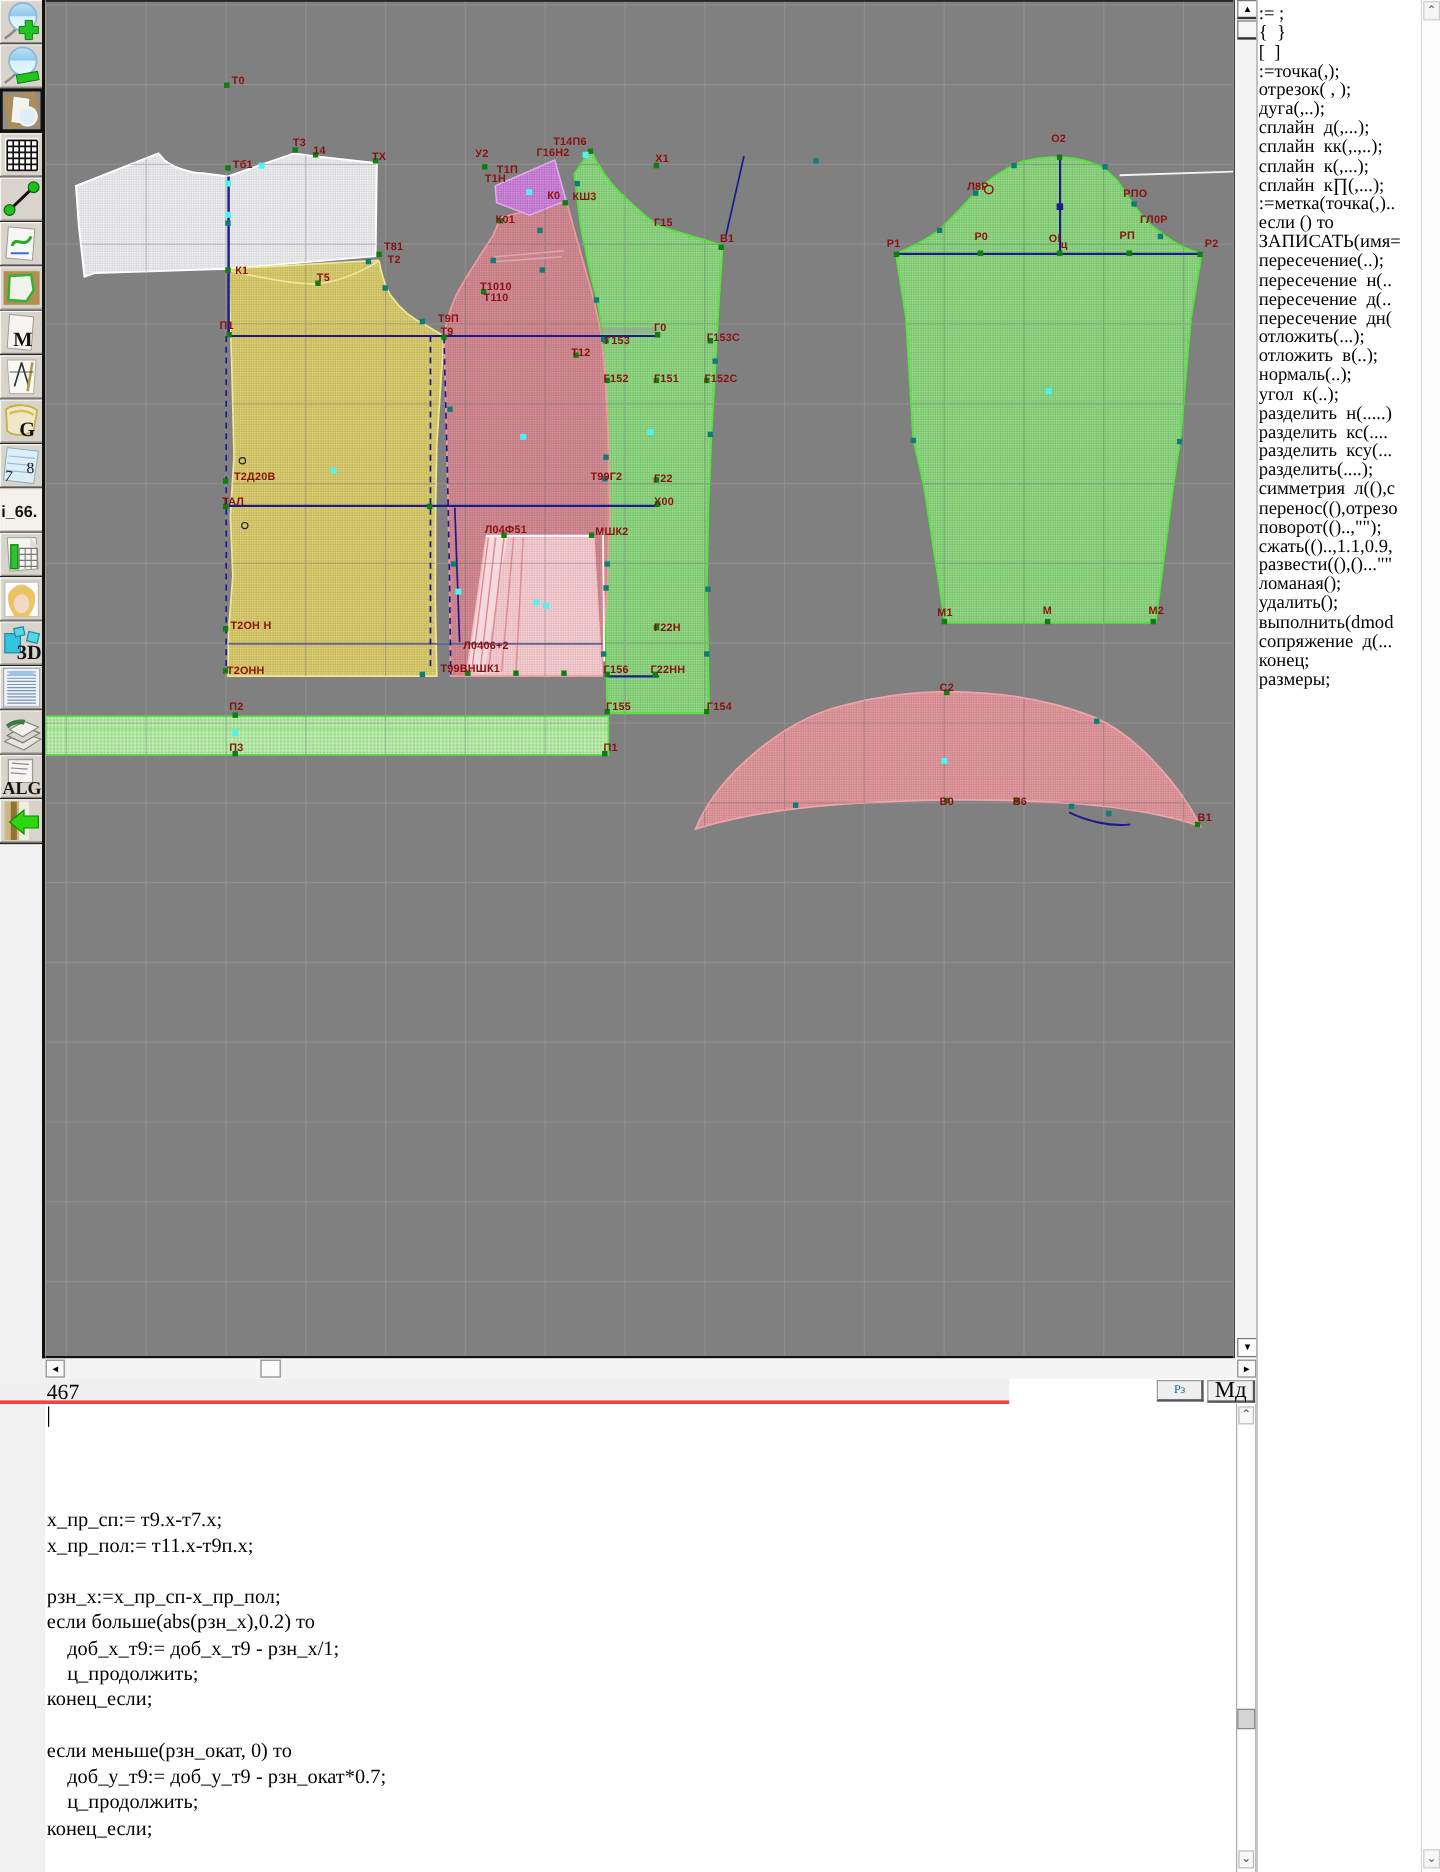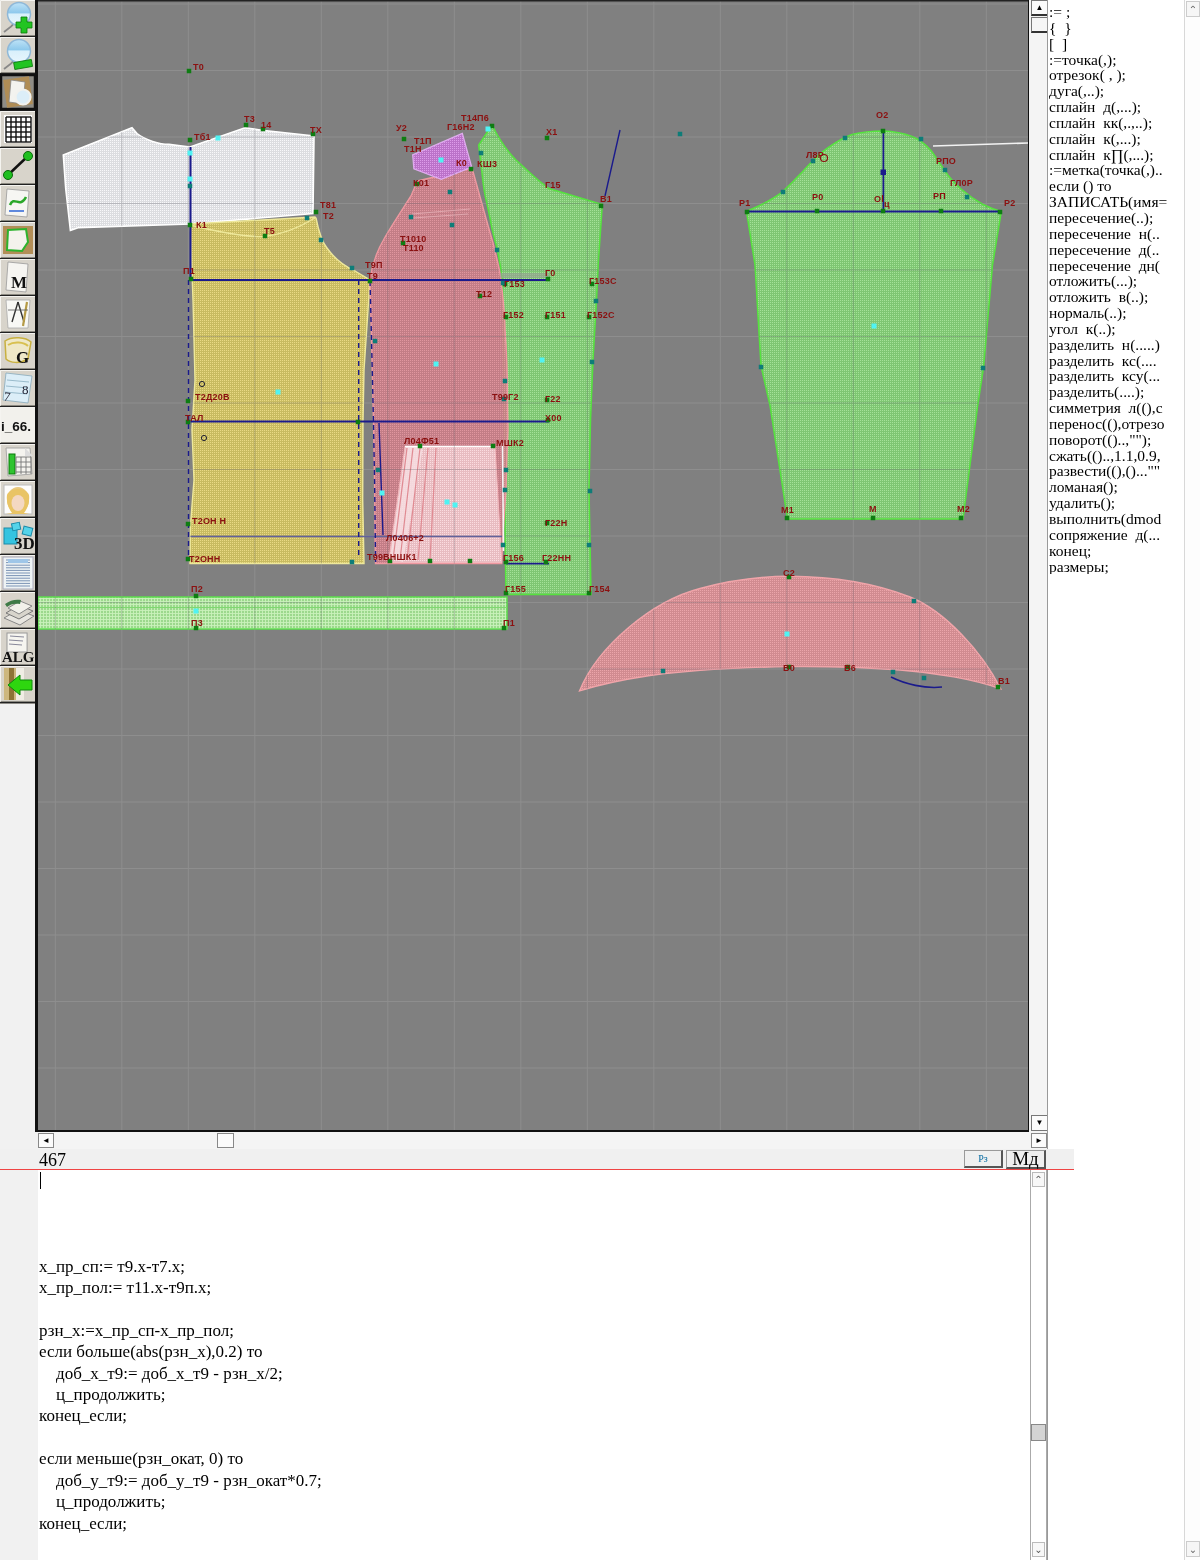--- a/index.html
+++ b/index.html
@@ -686,38 +686,38 @@
   <div class="abs" style="left:1px;top:1px;width:14px;height:16px;background:#f6f6f6;border:1px solid #ccc;color:#666;font-size:10px;text-align:center;line-height:15px;">⌃</div>
   <div class="abs" style="left:1px;top:1541px;width:14px;height:16px;background:#f6f6f6;border:1px solid #ccc;color:#666;font-size:10px;text-align:center;line-height:15px;">⌄</div>
 </div>
 
 <div class="abs" style="left:38px;top:1132px;width:1009px;height:17px;background:#f4f4f4;">
   <div class="abs" style="left:0;top:1px;width:16px;height:15px;background:#fbfbfb;border:1px solid #888;text-align:center;font-size:8px;line-height:13px;color:#000;">◄</div>
   <div class="abs" style="left:179px;top:1px;width:17px;height:15px;background:#fbfbfb;border:1px solid #888;"></div>
   <div class="abs" style="left:993px;top:1px;width:16px;height:15px;background:#fbfbfb;border:1px solid #888;text-align:center;font-size:8px;line-height:13px;color:#000;">►</div>
 </div>
 
-<div class="abs" style="left:0;top:1149px;width:1074px;height:21px;background:#f0f0f0;border-bottom:1px solid #ef4444;">
+<div class="abs" style="left:0;top:1149px;width:841px;height:21px;background:#f0f0f0;border-bottom:3px solid #ef4444;">
   <div class="abs" style="left:39px;top:1px;font-family:'Liberation Serif',serif;font-size:18px;color:#000;">467</div>
   <div class="abs" style="left:964px;top:1px;width:39px;height:18px;background:#efefef;border:1px solid #9a9a9a;border-right:2px solid #555;border-bottom:2px solid #555;text-align:center;font-family:'Liberation Serif',serif;font-size:10px;line-height:16px;color:#0369a1;">Рз</div>
   <div class="abs" style="left:1006px;top:1px;width:40px;height:19px;background:#efefef;border:1px solid #9a9a9a;border-right:2px solid #555;border-bottom:2px solid #555;text-align:center;font-family:'Liberation Serif',serif;font-size:19px;line-height:16px;color:#000;">Мд</div>
 </div>
 
 <div class="abs" style="left:38px;top:1170px;width:992px;height:390px;background:#ffffff;"></div>
 
 <div class="abs" id="edtext" style="left:39px;top:1170px;width:990px;font-family:'Liberation Serif',serif;font-size:17px;line-height:21.4px;color:#000;white-space:pre;">
 
 
 
 x_пр_сп:= т9.x-т7.x;
 x_пр_пол:= т11.x-т9п.x;
 
 рзн_x:=x_пр_сп-x_пр_пол;
 если больше(abs(рзн_x),0.2) то
-    доб_x_т9:= доб_x_т9 - рзн_x/2;
+    доб_x_т9:= доб_x_т9 - рзн_x/1;
     ц_продолжить;
 конец_если;
 
 если меньше(рзн_окат, 0) то
     доб_у_т9:= доб_у_т9 - рзн_окат*0.7;
     ц_продолжить;
 конец_если;</div>
 
 <div class="abs" style="left:40px;top:1172px;width:1px;height:17px;background:#000;"></div>
 

